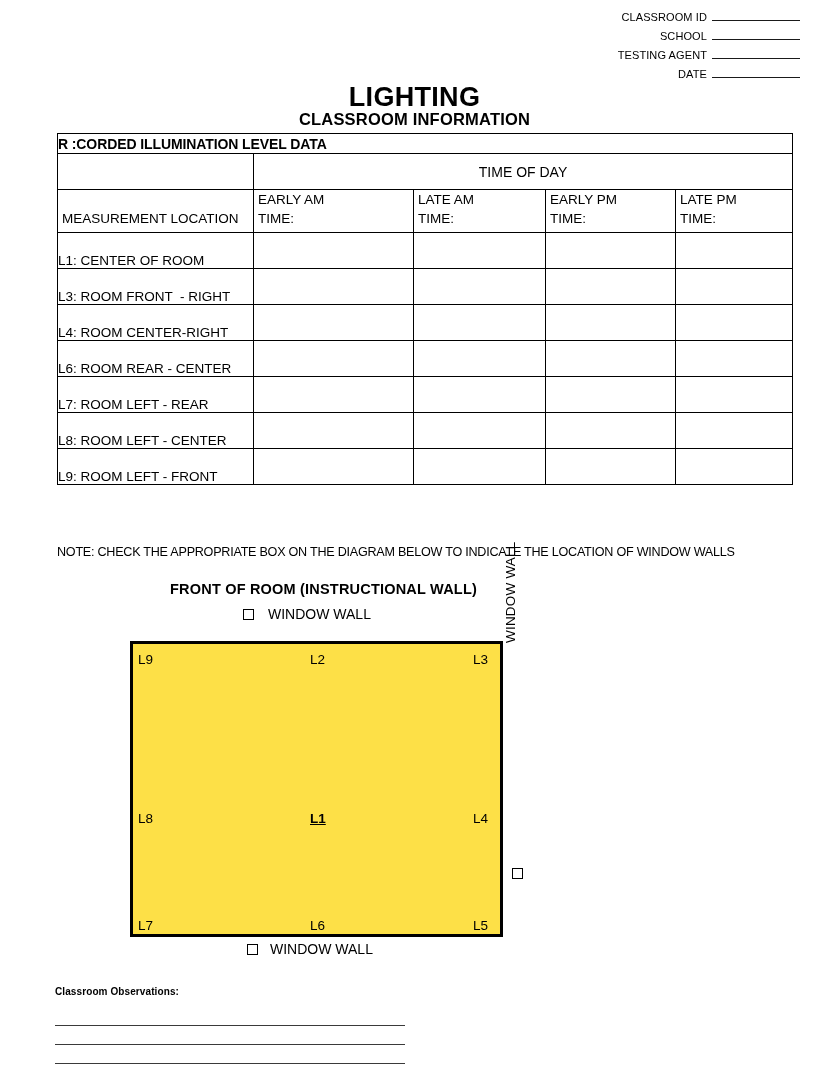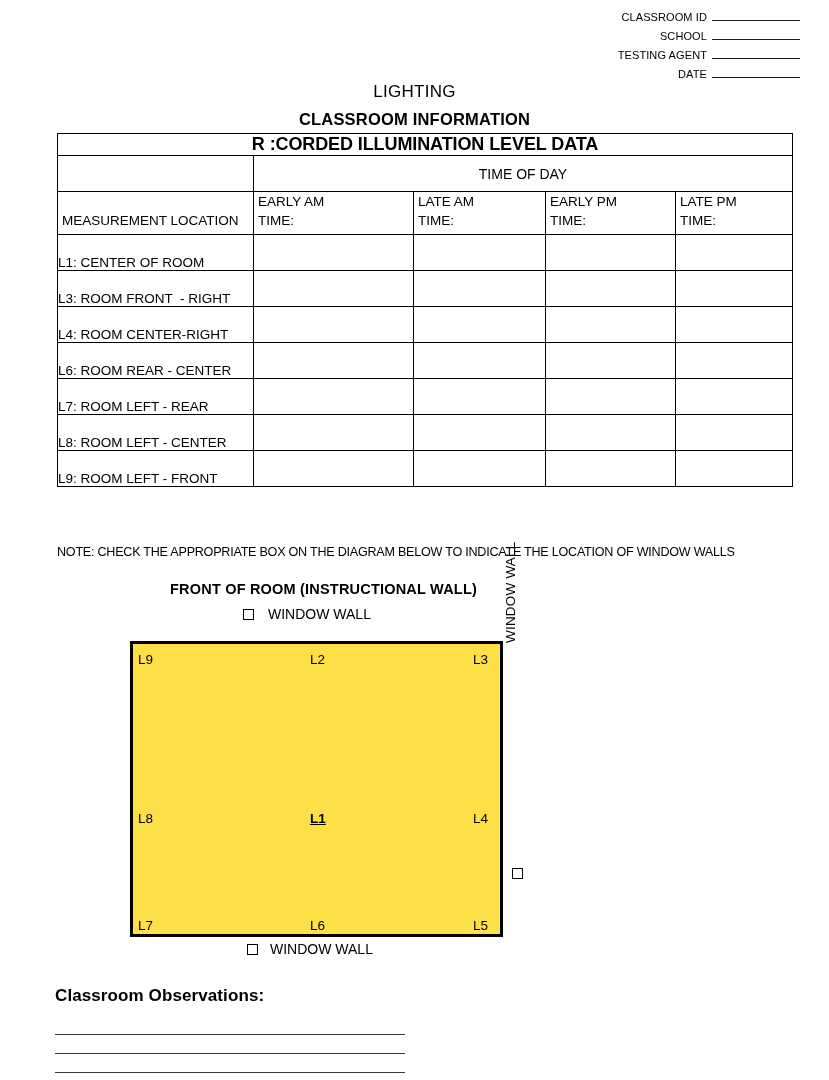--- a/index.html
+++ b/index.html
@@ -46,22 +46,22 @@
     border-bottom: 1.5px solid #1a1a1a;
   }
 
   
   #form-title {
     position: absolute;
     top: 82px;
     left: 0;
     width: 829px;
     text-align: center;
-    font-size: 17px;
-    font-weight: normal;
+    font-size: 27px;
+    font-weight: bold;
     letter-spacing: 0.3px;
   }
   #form-subtitle {
     position: absolute;
     top: 110px;
     left: 0;
     width: 829px;
     text-align: center;
     font-size: 16.5px;
     font-weight: bold;
@@ -78,25 +78,24 @@
     table-layout: fixed;
   }
   #data-table td {
     border: 1.2px solid #000000;
     padding: 0;
     vertical-align: bottom;
     height: 35px;
     font-size: 13.5px;
   }
   #data-table td.banner {
-    text-align: center;
     vertical-align: middle;
     height: 19px;
     font-weight: bold;
-    font-size: 18px;
+    font-size: 14px;
     font-family: "Liberation Sans Narrow", "Liberation Sans", sans-serif;
     letter-spacing: -0.1px;
   }
   #data-table td.tod {
     text-align: center;
     vertical-align: middle;
     height: 26px;
     font-size: 14px;
   }
   #data-table td.corner {
@@ -210,21 +209,21 @@
   }
 
   
   #observations {
     position: absolute;
     left: 55px;
     top: 986px;
     width: 400px;
   }
   #obs-title {
-    font-size: 17px;
+    font-size: 10px;
     font-weight: bold;
     letter-spacing: 0.1px;
   }
   .obs-line {
     width: 350px;
     border-bottom: 1.8px solid #3a3a3a;
     height: 18px;
   }
   .obs-line.first { margin-top: 10px; }
 </style>

